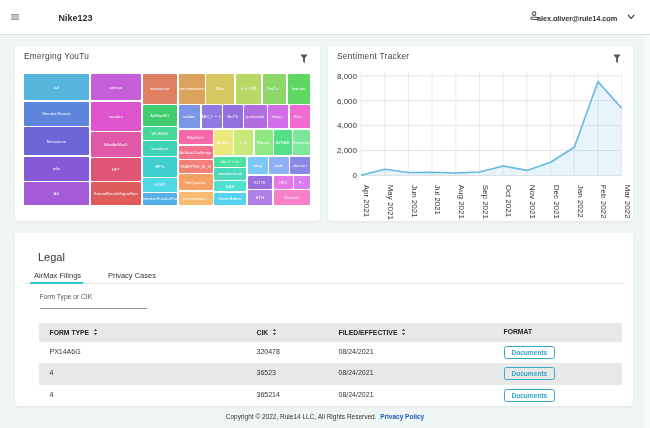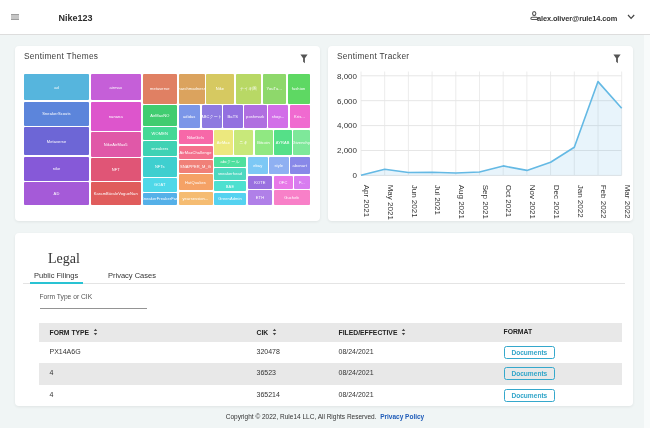--- a/index.html
+++ b/index.html
@@ -25,21 +25,21 @@
     <ellipse cx="5.2" cy="4.6" rx="1.65" ry="2" fill="none" stroke="#555" stroke-width="1.1"></ellipse>
     <rect x="1.9" y="8.3" width="6.6" height="2.2" rx="1.1" fill="none" stroke="#555" stroke-width="1.1"></rect>
   </svg>
   <div class="abs" style="left:537px;top:13.5px;font-size:7.4px;font-weight:bold;color:#333;letter-spacing:-0.1px;">alex.oliver@rule14.com</div>
   <svg class="abs" style="left:625.8px;top:13px;" width="10" height="8" viewBox="0 0 10 8">
     <path d="M2 2 L5.1 5.3 L8.2 2" fill="none" stroke="#444" stroke-width="1.2"></path>
   </svg>
   <div class="abs" style="left:644px;top:35px;width:6px;height:393px;background:#f8fbfb;"></div>
 
   <div class="abs card" id="card1"></div>
-  <div class="abs ctitle" style="left:24px;top:50.5px;">Sentiment Themes</div>
+  <div class="abs ctitle" style="left:24px;top:50.5px;">Emerging YouTu</div>
   <svg class="abs" style="left:297px;top:54px;" width="14" height="11" viewBox="0 0 14 11">
     <path d="M3.4 0.6 H10.6 L7.9 4.2 V9.3 L6.1 7.8 V4.2 Z" fill="#555"></path>
   </svg>
   <div class="tile" style="left:24px;top:74px;width:65px;height:26px;background:#56b5dd;">ad</div>
   <div class="tile" style="left:24px;top:101.5px;width:65px;height:24.0px;background:#5c85db;">SneakerScouts</div>
   <div class="tile" style="left:24px;top:127px;width:65px;height:28px;background:#6d66d6;">Metaverse</div>
   <div class="tile" style="left:24px;top:156.5px;width:65px;height:24.0px;background:#8659d8;">nike</div>
   <div class="tile" style="left:24px;top:182px;width:65px;height:22.5px;background:#a55ad8;">AD</div>
   <div class="tile" style="left:90.5px;top:74px;width:50.5px;height:26px;background:#c55fd8;">airmax</div>
   <div class="tile" style="left:90.5px;top:101.5px;width:50.5px;height:29.0px;background:#dd55cc;">nanana</div>
@@ -125,24 +125,24 @@
     <text transform="translate(154.7,138.7) rotate(90)" font-size="8" fill="#333">Sep 2021</text>
     <text transform="translate(178.4,138.7) rotate(90)" font-size="8" fill="#333">Oct 2021</text>
     <text transform="translate(202.1,138.7) rotate(90)" font-size="8" fill="#333">Nov 2021</text>
     <text transform="translate(225.8,138.7) rotate(90)" font-size="8" fill="#333">Dec 2021</text>
     <text transform="translate(249.5,138.7) rotate(90)" font-size="8" fill="#333">Jan 2022</text>
     <text transform="translate(273.2,138.7) rotate(90)" font-size="8" fill="#333">Feb 2022</text>
     <text transform="translate(296.9,138.7) rotate(90)" font-size="8" fill="#333">Mar 2022</text>
   </svg>
 
   <div class="abs card" id="card3"></div>
-  <div class="abs" style="left:48px;top:251px;font-size:14px;color:#333;font-family:Liberation Serif, serif;">Legal</div>
+  <div class="abs" style="left:38px;top:251px;font-size:11px;color:#333;">Legal</div>
   <div class="abs" style="left:23px;top:283px;width:602px;height:1px;background:#e4e4e4;"></div>
   <div class="abs" style="left:30px;top:281.5px;width:52.5px;height:2.4px;background:#29c3d3;"></div>
-  <div class="abs" style="left:34px;top:271px;font-size:7.5px;color:#333;">Public Filings</div>
+  <div class="abs" style="left:34px;top:271px;font-size:7.5px;color:#333;">AirMax Filings</div>
   <div class="abs" style="left:108px;top:271px;font-size:7.5px;color:#333;">Privacy Cases</div>
   <div class="abs" style="left:39.5px;top:292.5px;font-size:6.7px;color:#555;">Form Type or CIK</div>
   <div class="abs" style="left:39.5px;top:307.5px;width:107px;height:1px;background:#949494;"></div>
 
   <div class="abs" style="left:39px;top:323px;width:582.5px;height:18.8px;background:#e8e8e8;"></div>
   <div class="abs" style="left:39px;top:362.5px;width:582.5px;height:22.1px;background:#e8e8e8;"></div>
   <div class="abs" style="left:49.5px;top:328.2px;font-size:6.8px;font-weight:bold;color:#222;">FORM TYPE<svg width="7" height="8" viewBox="0 0 7 8" style="vertical-align:-1.5px;margin-left:3px;">
         <path d="M1.8 3 L3.5 0.8 L5.2 3 Z" fill="#444"></path>
         <path d="M1.8 5 L3.5 7.2 L5.2 5 Z" fill="#444"></path>
       </svg></div>

